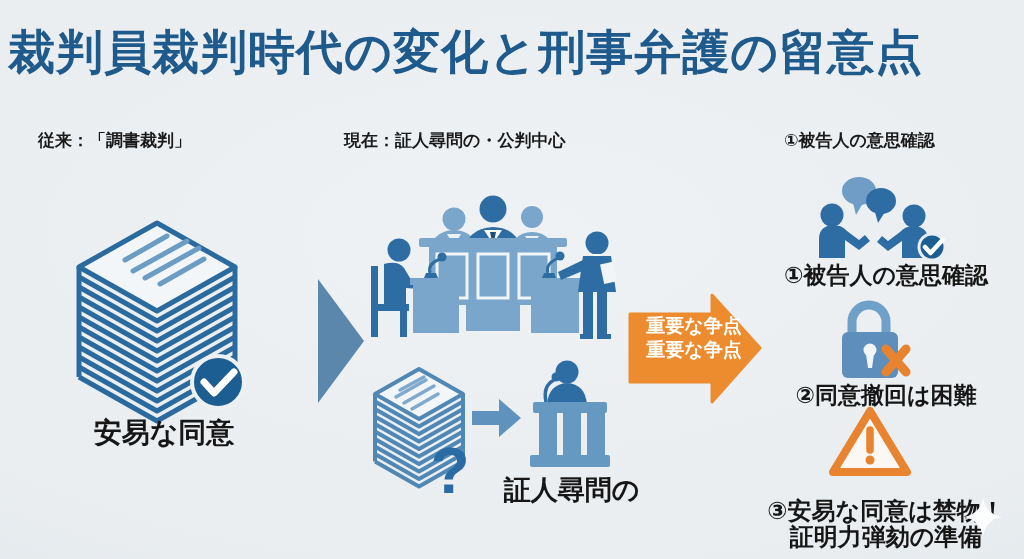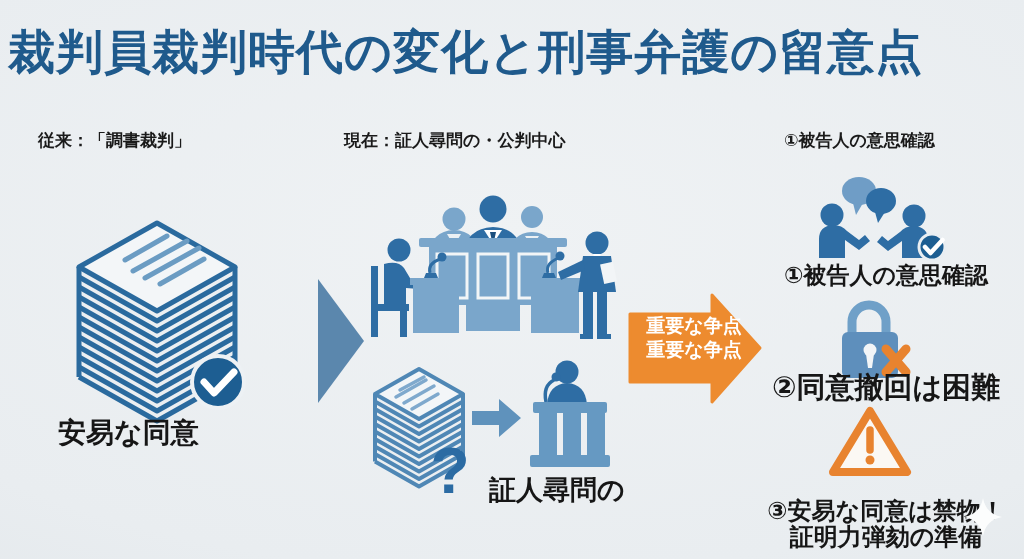--- a/index.html
+++ b/index.html
@@ -12,27 +12,27 @@
   .title{
     position:absolute;left:0;right:0;top:16px;margin:8px;
     text-align:left;font-size:47px;font-weight:700;color:#1f5a8c;
     letter-spacing:1px;line-height:1.2;
   }
   .col-header{position:absolute;font-size:17px;font-weight:800;color:#1a1a1a;white-space:nowrap;}
   .h-left{left:38px;top:129px;}
   .h-mid{left:344px;top:129px;}
   .h-right{left:784px;top:129px;}
 
-  .caption{position:absolute;font-weight:800;color:#161616;}
+  .caption{position:absolute;font-weight:800;color:#161616;text-align:center;}
   .cap-left{left:58px;top:414px;width:212px;font-size:28px;}
   .cap-mid{left:489px;top:477px;width:165px;font-size:27px;line-height:27px;}
 
   .r-label{position:absolute;font-weight:800;color:#161616;text-align:center;white-space:nowrap;}
   .l1{left:756px;top:260px;width:260px;font-size:23px;text-align:center;}
-  .l2{left:756px;top:368px;width:260px;font-size:29px;}
+  .l2{left:756px;top:380px;width:260px;font-size:23px;}
   .l3{left:748px;top:498px;width:276px;font-size:24px;line-height:26px;}
 
   .arrow-text{
     position:absolute;left:640px;top:314px;width:108px;
     font-size:19px;line-height:24px;font-weight:700;color:#ffffff;text-align:center;white-space:nowrap;
   }
   svg{position:absolute;display:block;}
   .doc-stack{left:70px;top:218px;}
   .transition-triangle{left:316px;top:277px;}
   .courtroom{left:366px;top:192px;}

